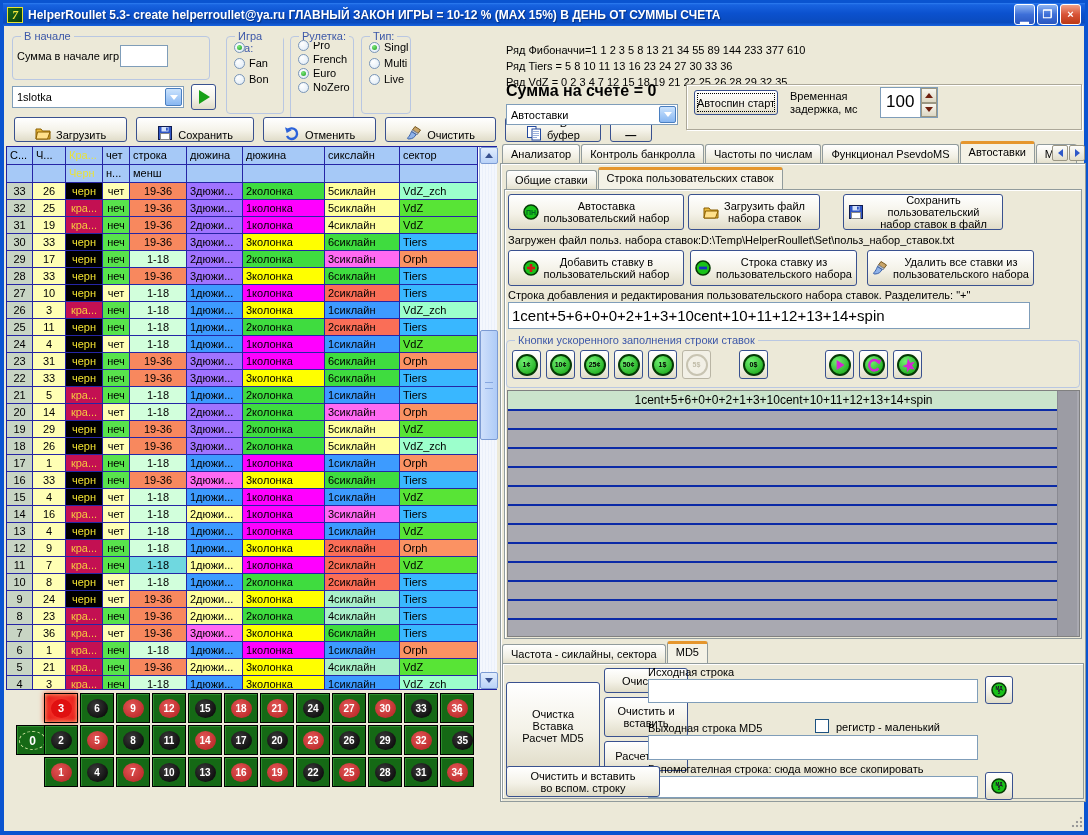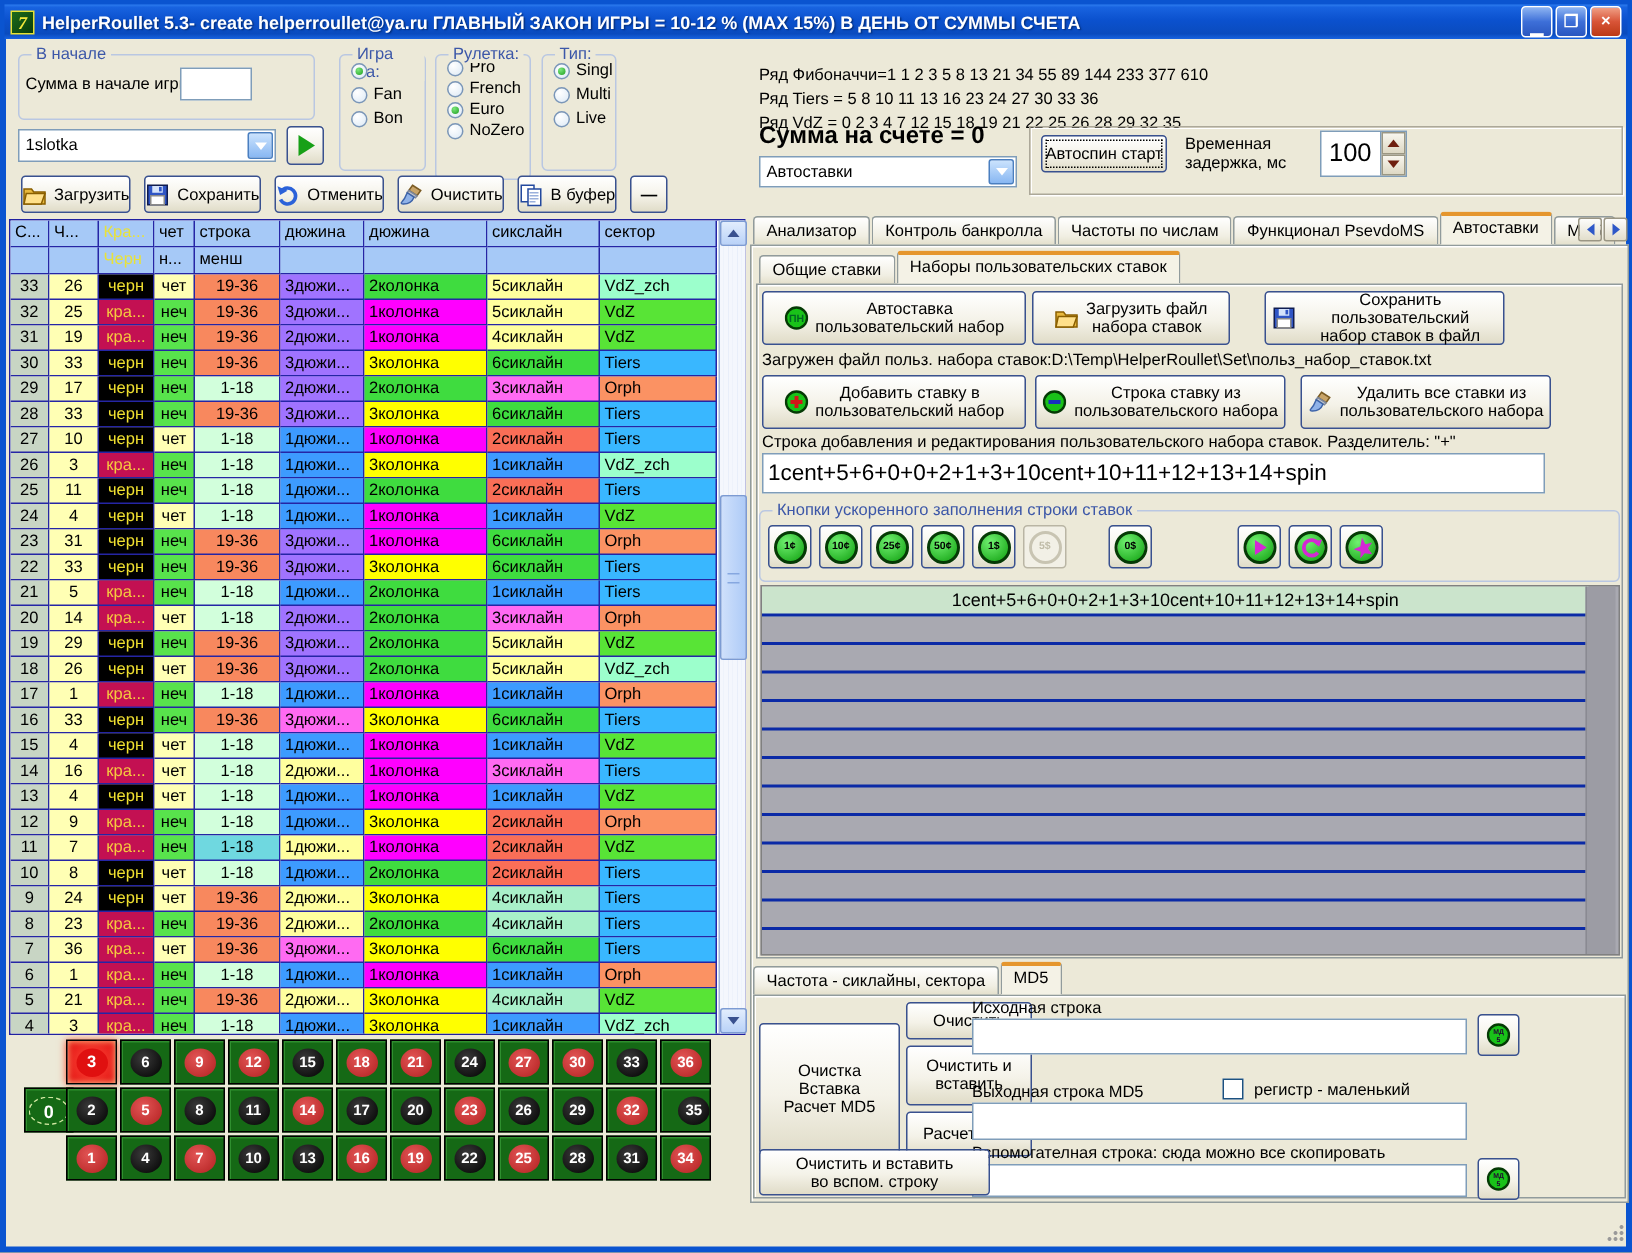--- a/index.html
+++ b/index.html
@@ -52,21 +52,21 @@
   #start-input{left:120px;top:45px;width:48px;height:22px;}
   #preset-combo{left:12px;top:86px;width:172px;height:22px;}
   #play-btn{left:191px;top:84px;width:25px;height:26px;}
   #play-btn i{width:0;height:0;border:7px solid transparent;border-left:11px solid #17A017;margin-left:8px;}
   .rgroup{top:36px;height:78px;}
   #rg0{left:226px;width:58px;}
   #rg1{left:290px;width:64px;height:84px;}
   #rg1 .radio-row{margin-top:2px;}
   #rg2{left:361px;width:50px;}
   #toolbar{left:14px;top:117px;width:480px;height:25px;display:flex;gap:9px;}
-  #toolbar .xpbtn{height:25px;padding:0 0;}
+  #toolbar .xpbtn{height:25px;padding:0 20px;align-items:flex-end;}
   #min-toolbar-btn{width:25px;font-weight:bold;}
 
   
   .seqline{font:11px "Liberation Sans",sans-serif;height:16px;white-space:nowrap;}
   #seq-left{left:506px;top:30px;margin-top:14px;}
   #seq-right{left:812px;top:30px;}
   #sum-text{left:506px;top:82px;font:bold 16px "Liberation Sans",sans-serif;}
   #bets-combo{left:506px;top:104px;width:172px;height:21px;}
   #spin-box{left:686px;top:84px;width:396px;height:46px;border:1px solid #ACA899;box-shadow:1px 1px 0 #fff, inset 1px 1px 0 #fff;}
   #autospin-btn{left:694px;top:90px;width:84px;height:25px;outline:1px dotted #000;outline-offset:-4px;}
@@ -363,21 +363,21 @@
     <span class="arrbtn left">
         <i></i>
       </span>
     <span class="arrbtn right">
         <i></i>
       </span>
   </div>
   <div id="right-panel" class="abs"></div>
   <div id="sub-tabs" class="abs tabrow">
       <span class="tab">Общие ставки</span>
-      <span class="tab active">Наборы пользовательских ставок</span>
+      <span class="tab active">Строка пользовательских ставок</span>
     </div>
   <div id="sub-panel" class="abs"></div>
 
   <div id="btn-row1">
       <div class="abs xpbtn bigbtn" style="left: 508px; top: 194px; width: 176px;">
         <span class="icon">
           <svg viewBox="0 0 16 16">
             <circle cx="8" cy="8" r="7" fill="#19C219" stroke="#053A05" stroke-width="1.6"></circle>
             <text x="8" y="10.8" font-size="7" font-weight="bold" text-anchor="middle" fill="#062" font-family="Liberation Sans,sans-serif">ПН</text>
           </svg>

